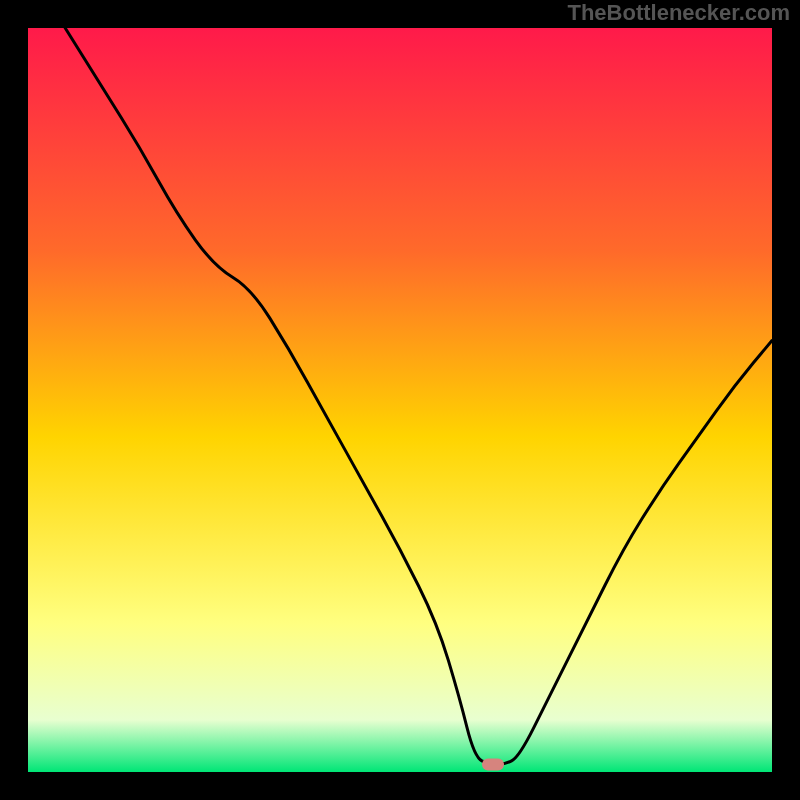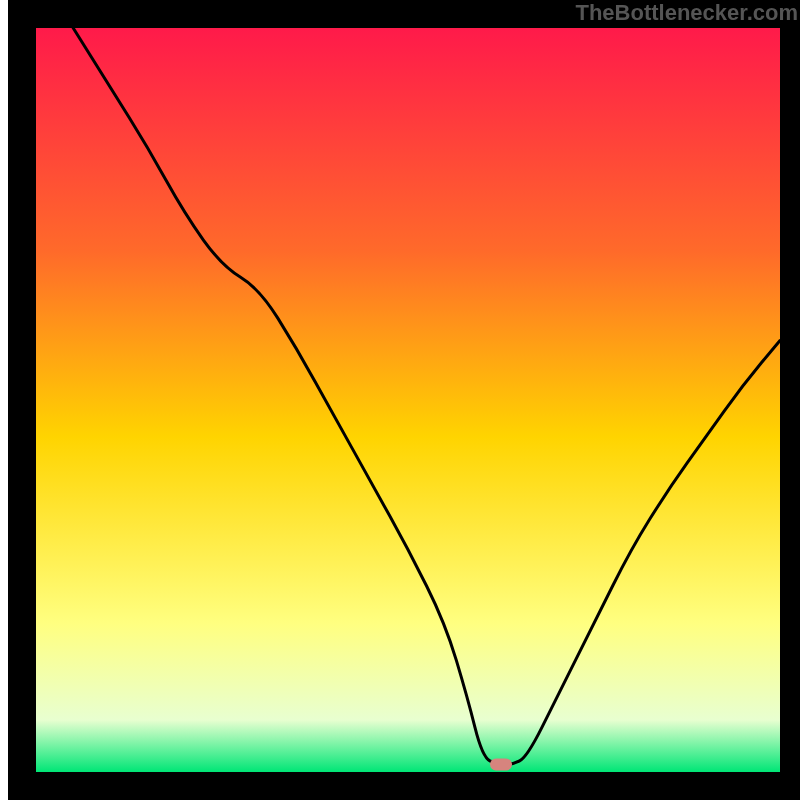--- a/index.html
+++ b/index.html
@@ -5,21 +5,20 @@
   body {
     margin: 0;
     padding: 0;
     background: #fff;
     font-family: Arial, Helvetica, sans-serif;
   }
   .chart-wrap {
     width: 672px;
     height: 800px;
     position: relative;
-    padding-left: 8px;
   }
   svg { display: block; }
 </style>
 </head>
 <body>
 
 <div class="chart-wrap">
   <svg id="chart-svg" width="800" height="800" viewBox="0 0 800 800">
     <defs>
       <linearGradient id="bg-grad" x1="0" y1="0" x2="0" y2="1">

